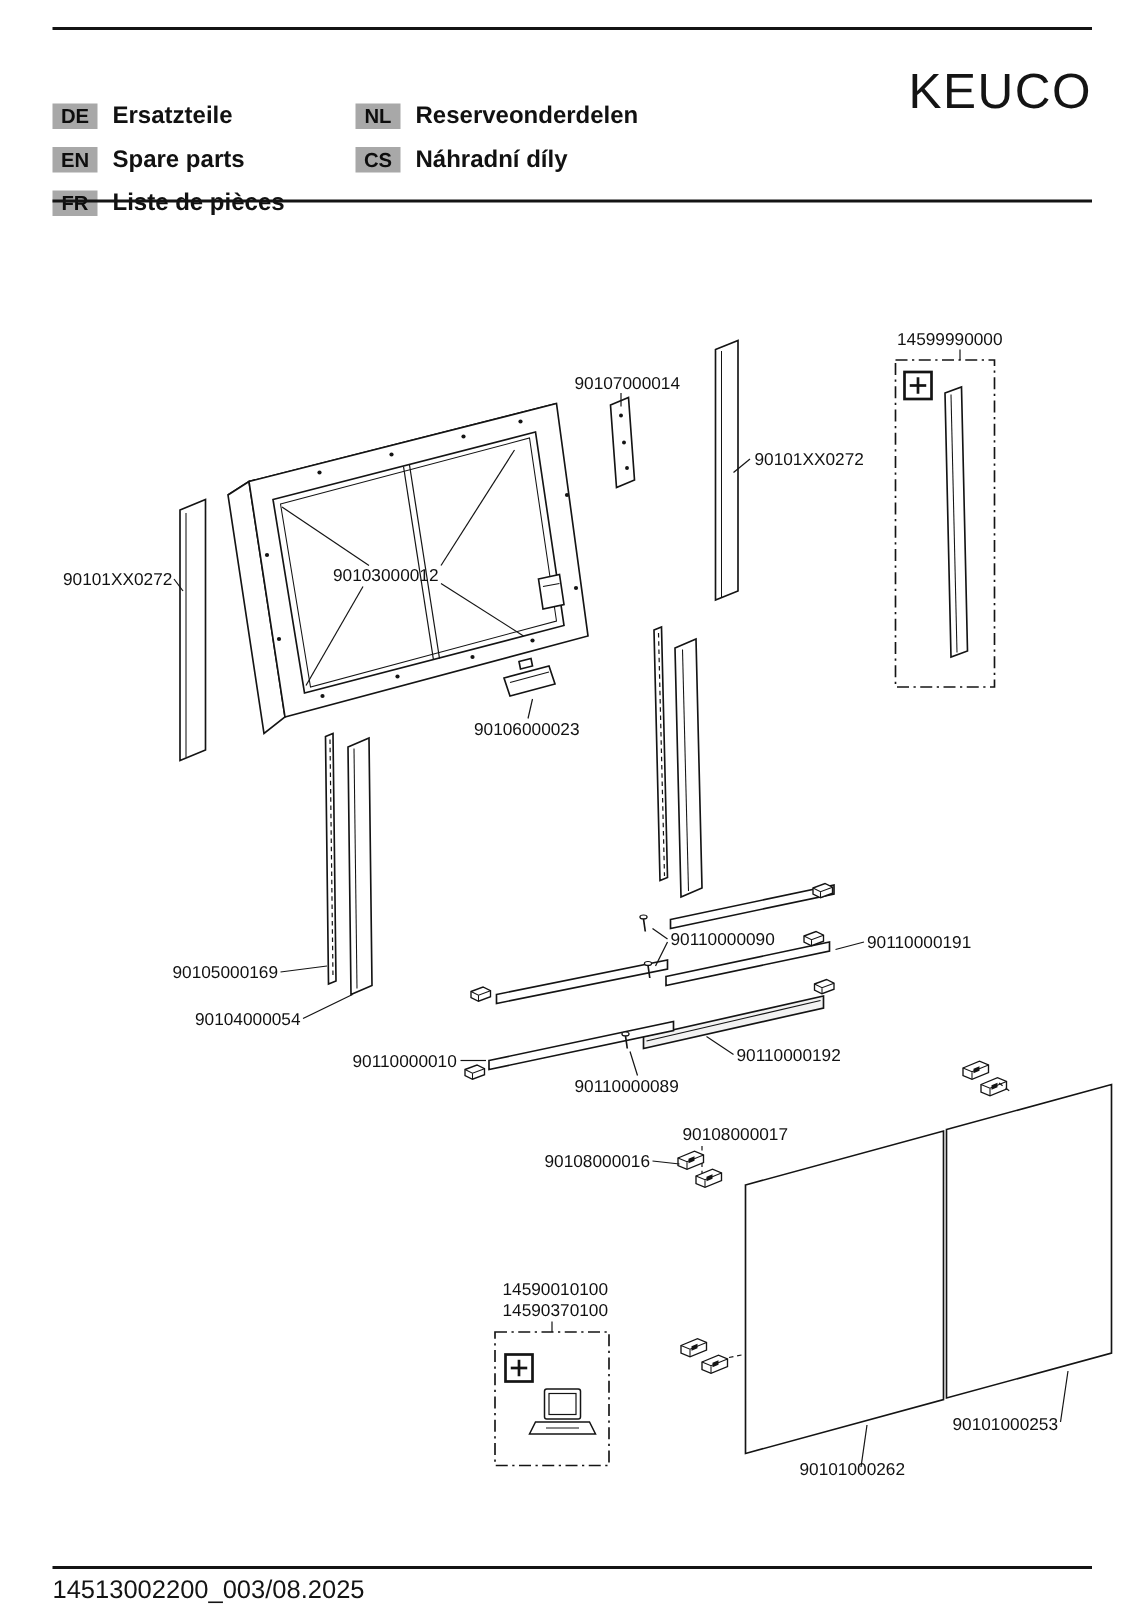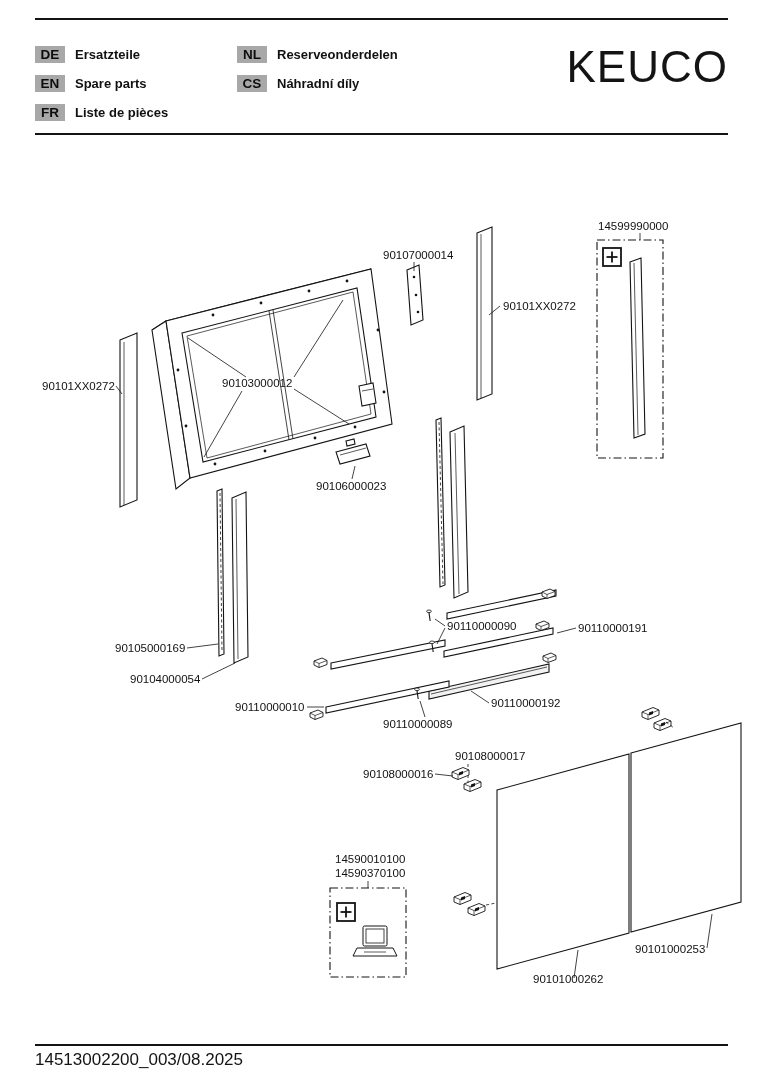--- a/index.html
+++ b/index.html
@@ -7,32 +7,32 @@
   .page {
     position:relative; width:763px; height:1080px; background:#ffffff;
     font-family:"Liberation Sans", sans-serif; color:#111; overflow:hidden;
     margin:0 auto;
   }
   .rule { position:absolute; left:35px; right:35px; height:2px; background:#141414; }
   .rule-top { top:18px; }
   .rule-mid { top:133px; }
   .rule-bottom { top:1044px; }
   .lang-grid {
-    position:absolute; top:40px; left:35px;
+    position:absolute; top:63px; left:35px;
     display:grid; grid-template-rows:repeat(3,29px); grid-auto-flow:column;
     grid-template-columns:202px 197px 180px; align-items:center;
   }
   .lang-item { display:flex; align-items:center; height:29px; }
   .badge {
     display:inline-block; width:30px; text-align:center; background:#a8a8a8;
     color:#0d0d0d; font-weight:700; font-size:13.5px; padding:1px 0;
   }
-  .lang-label { margin-left:10px; font-weight:700; font-size:13px; white-space:nowrap; }
+  .lang-label { margin-left:10px; font-weight:700; font-size:16px; white-space:nowrap; }
   .brand {
-    position:absolute; top:42px; right:35px; font-size:44px; font-weight:500;
+    position:absolute; top:42px; right:35px; font-size:33px; font-weight:500;
     letter-spacing:1px; color:#141414;
   }
   .footer-text { position:absolute; top:1050px; left:35px; font-size:17px; color:#141414; }
   svg.diagram { position:absolute; top:0; left:0; }
   .lbl { font-size:11.5px; fill:#111; font-family:"Liberation Sans", sans-serif; }
   .ln { stroke:#141414; stroke-width:0.8; fill:none; }
   .dash { stroke:#141414; stroke-width:0.8; fill:none; stroke-dasharray:3 2.5; }
   .part { fill:#ffffff; stroke:#141414; stroke-width:1.1; }
   .thin { stroke:#141414; stroke-width:0.7; fill:none; }
   .dot { fill:#141414; }

